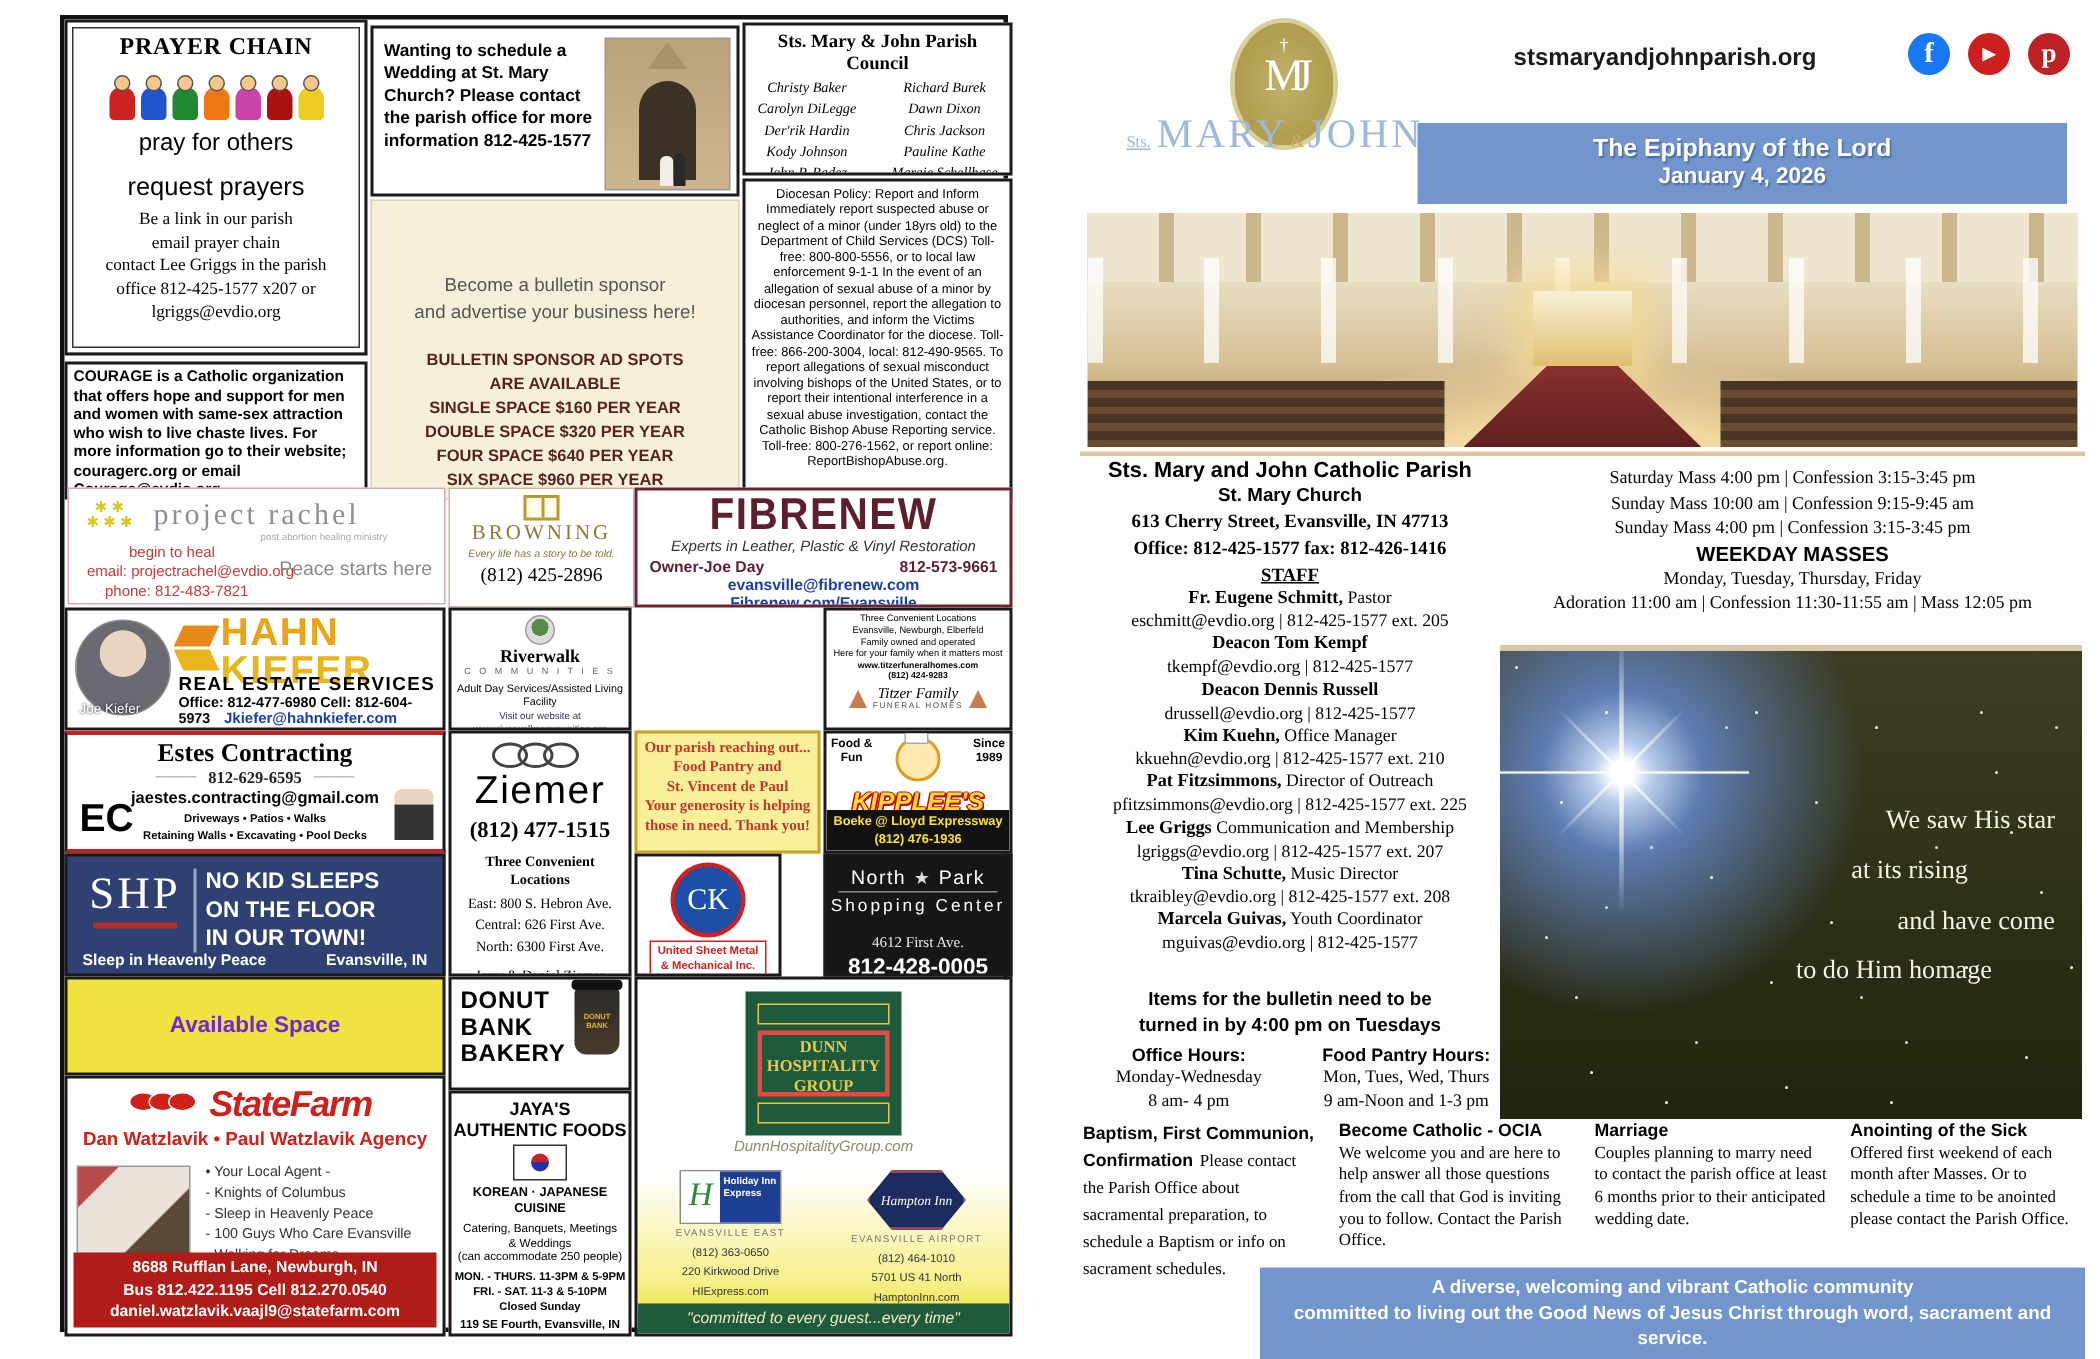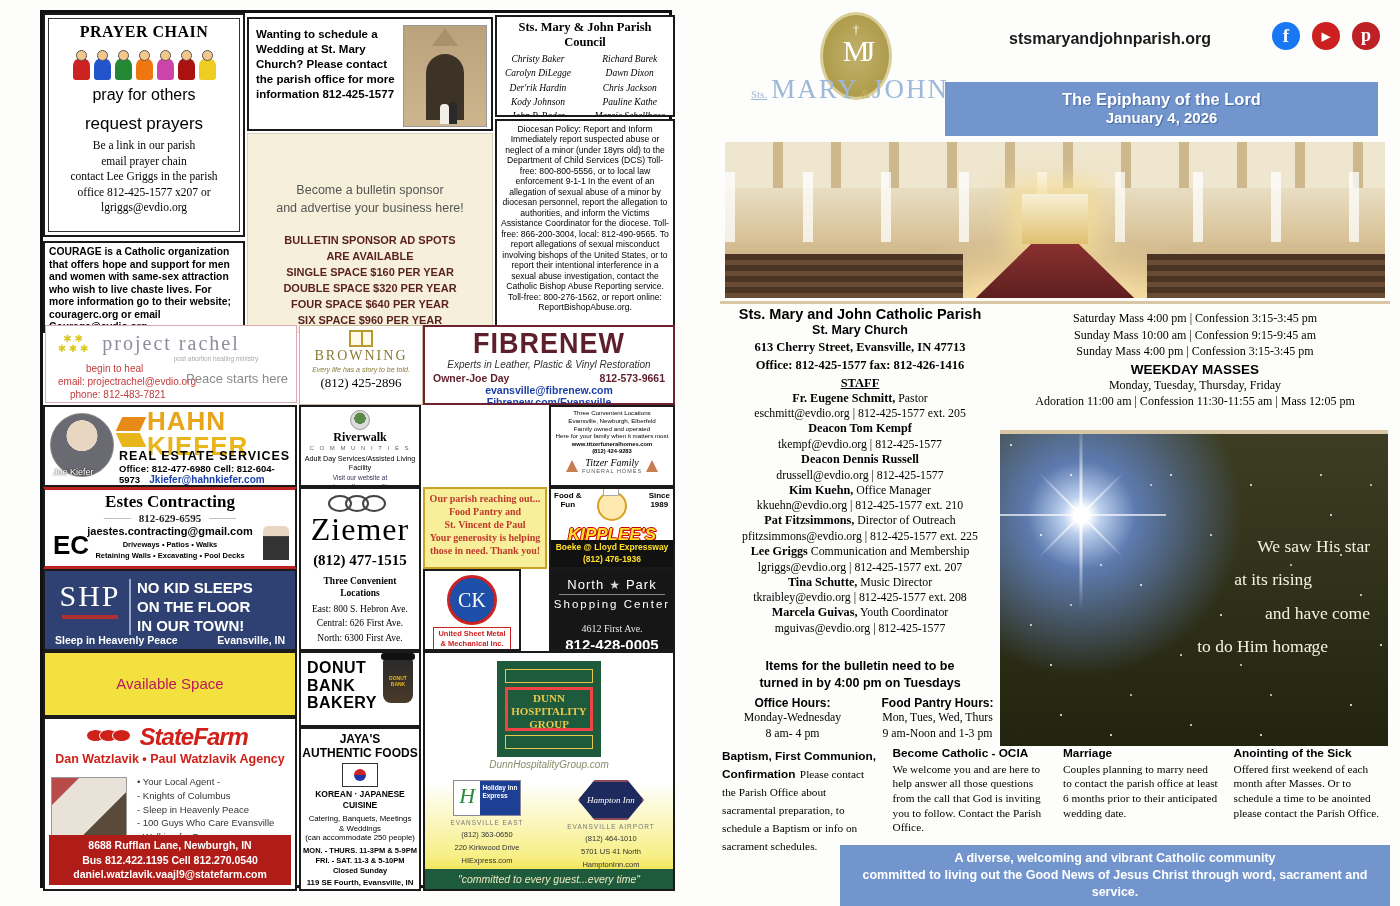--- a/index.html
+++ b/index.html
@@ -113,21 +113,21 @@
   .estes .ph::before,.estes .ph::after{content:"———";color:#999;margin:0 8px;font-size:9px;vertical-align:2px;}
   .estes .ec{position:absolute;left:8px;top:40px;font-family:Liberation Sans, sans-serif;font-size:26px;font-weight:bold;}
   .estes .em{font-weight:bold;font-size:11px;margin-top:1px;}
   .estes .sv{font-size:7.5px;font-weight:bold;margin-top:2px;line-height:1.5;}
   .estes .man{position:absolute;right:6px;top:36px;width:26px;height:34px;background:linear-gradient(#e8d6c2 0 30%,#333 31%);border-radius:5px 5px 0 0;}
 
   
   .ziemer{left:256px;top:474px;width:122px;height:164px;}
   .rings{margin-top:6px;height:16px;}
   .rings span{display:inline-block;width:20px;height:13px;border:2px solid #444;border-radius:50%;margin-left:-7px;}
-  .ziemer .nm{font-family:Liberation Serif, serif;font-size:32px;letter-spacing:1px;}
+  .ziemer .nm{font-family:Liberation Sans, sans-serif;font-size:26px;letter-spacing:1px;}
   .ziemer .ph{font-family:"Liberation Serif",serif;font-weight:bold;font-size:15px;margin-top:4px;}
   .ziemer .lt{font-weight:bold;font-size:9.5px;font-family:"Liberation Serif",serif;margin-top:6px;line-height:1.3;}
   .ziemer .lc{font-family:"Liberation Serif",serif;font-size:9.5px;line-height:1.55;margin-top:2px;}
   .ziemer .ow{font-family:"Liberation Serif",serif;font-size:9.5px;margin-top:6px;}
 
   
   .pantry{left:380px;top:474px;width:124px;height:82px;background:#f7ef9a;border:2px solid #c9a227;}
   .pantry .tx{color:#c03a2b;font-weight:bold;font-family:"Liberation Serif",serif;font-size:10px;line-height:1.3;margin-top:3px;}
 
   
@@ -154,21 +154,21 @@
   
   .northpark{left:506px;top:556px;width:126px;height:82px;background:#161616;color:#fff;}
   .np-row{display:flex;align-items:center;justify-content:center;gap:5px;font-size:13px;letter-spacing:1px;margin-top:6px;border-bottom:1px solid #888;padding-bottom:2px;margin-left:8px;margin-right:8px;}
   .np-star{color:#ddd;font-size:12px;}
   .northpark .sc{font-size:11.5px;letter-spacing:2px;margin-top:3px;}
   .northpark .ad2{font-family:"Liberation Serif",serif;font-size:10px;margin-top:13px;color:#e8e8e8;}
   .northpark .ph{font-weight:bold;font-size:15px;margin-top:2px;}
 
   
   .avail{left:0px;top:638px;width:254px;height:66px;background:#f2e13e;}
-  .avail .tx{color:#be185d;font-weight:normal;font-size:15px;margin-top:22px;}
+  .avail .tx{color:#6d28d9;font-weight:bold;font-size:15px;margin-top:22px;}
 
   
   .donut{left:256px;top:638px;width:122px;height:76px;}
   .donut .nm{position:absolute;left:6px;top:6px;font-weight:800;font-size:16px;line-height:1.1;text-align:left;letter-spacing:.5px;}
   .cup{position:absolute;right:6px;top:6px;width:30px;height:44px;background:linear-gradient(#2a2a2a,#4a3a2a);border-radius:3px 3px 8px 8px;}
   .cup::before{content:"";position:absolute;left:-2px;top:-6px;width:34px;height:7px;background:#111;border-radius:3px;}
   .cup::after{content:"DONUT BANK";position:absolute;left:2px;top:16px;width:26px;color:#e8b51a;font-size:5px;font-weight:bold;text-align:center;}
 
   
   .dunn{left:380px;top:638px;width:252px;height:240px;background:linear-gradient(#ffffff 0 55%,#f7ef86 86%,#e8d820 100%);}

